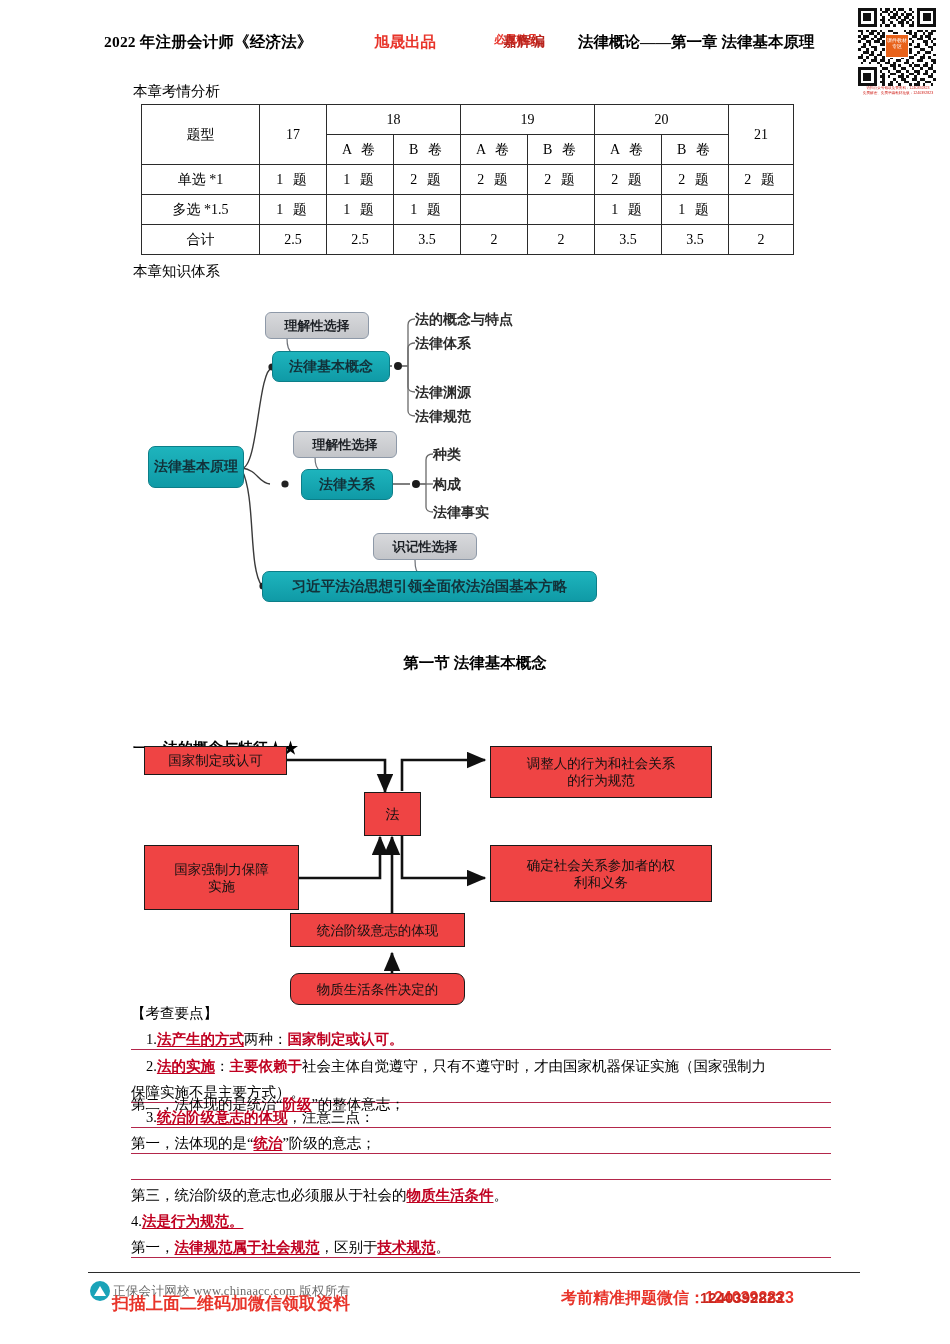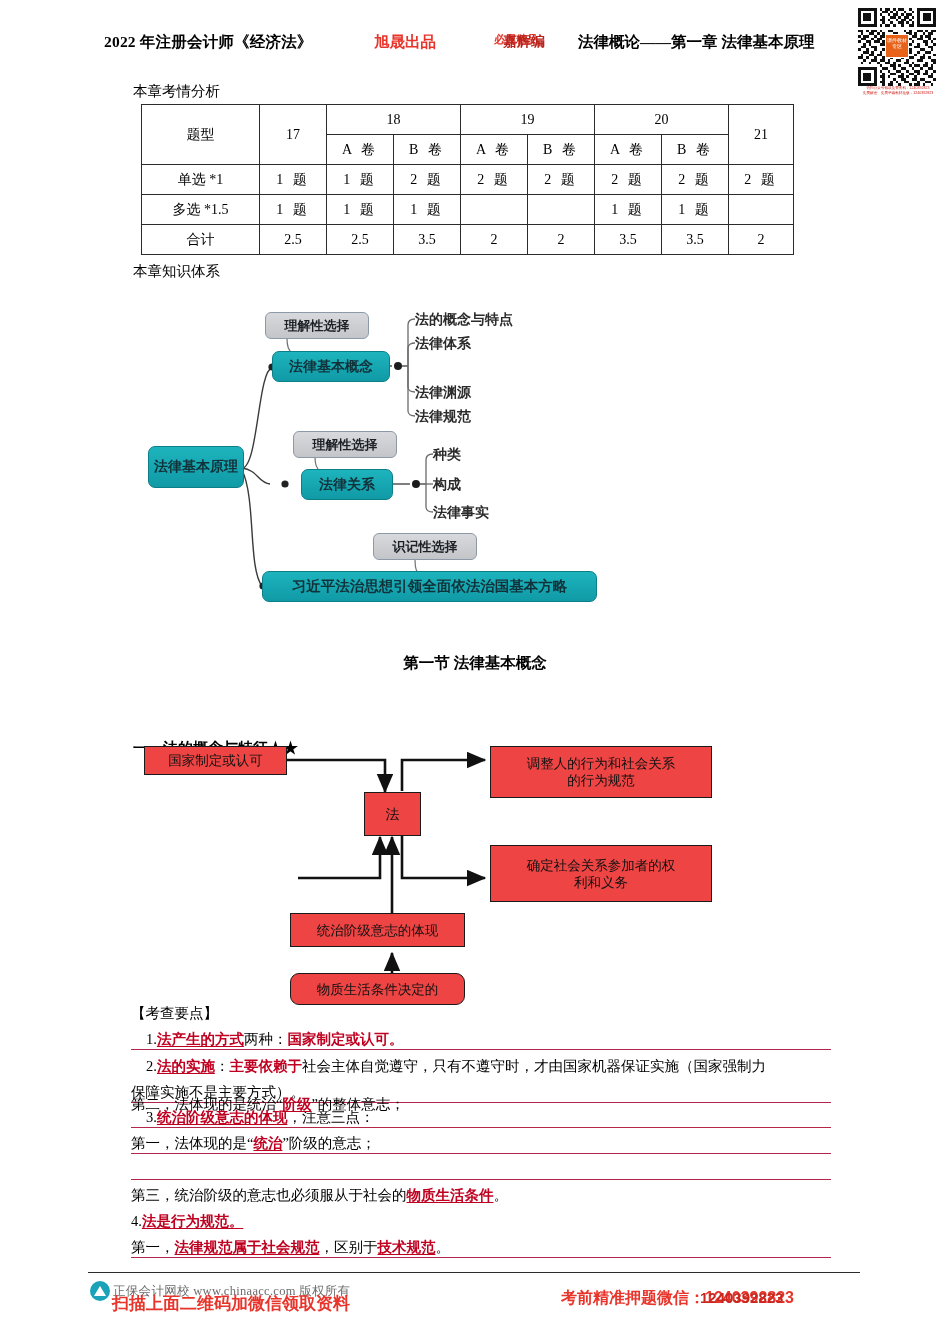--- a/index.html
+++ b/index.html
@@ -624,20 +624,22 @@
     <path d="M262 178 V 102" stroke="#111" stroke-width="2.6" fill="none" marker-end="url(#ah)"></path>
 
     <path d="M262 238 V 218" stroke="#111" stroke-width="2.6" fill="none" marker-end="url(#ah)"></path>
 
     <path d="M272 56 V 25 H 355" stroke="#111" stroke-width="2.6" fill="none" marker-end="url(#ah)"></path>
 
     <path d="M272 101 V 143 H 355" stroke="#111" stroke-width="2.6" fill="none" marker-end="url(#ah)"></path>
   </svg>
 
   <div class="fl-box" style="left:14px; top:11px; width:143px; height:29px;">国家制定或认可</div>
+  <div class="fl-box" style="left:14px; top:110px; width:155px; height:65px; white-space:pre-line;">国家强制力保障
+实施</div>
 
   <div class="fl-box" style="left:234px; top:57px; width:57px; height:44px; font-size:14px;">法</div>
 
   <div class="fl-box" style="left:360px; top:11px; width:222px; height:52px; white-space:pre-line;">调整人的行为和社会关系
 的行为规范</div>
   <div class="fl-box" style="left:360px; top:110px; width:222px; height:57px; white-space:pre-line;">确定社会关系参加者的权
 利和义务</div>
 
   <div class="fl-box" style="left:160px; top:178px; width:175px; height:34px;">统治阶级意志的体现</div>
   <div class="fl-box" style="left:160px; top:238px; width:175px; height:32px;border-radius:9px;">物质生活条件决定的</div>

